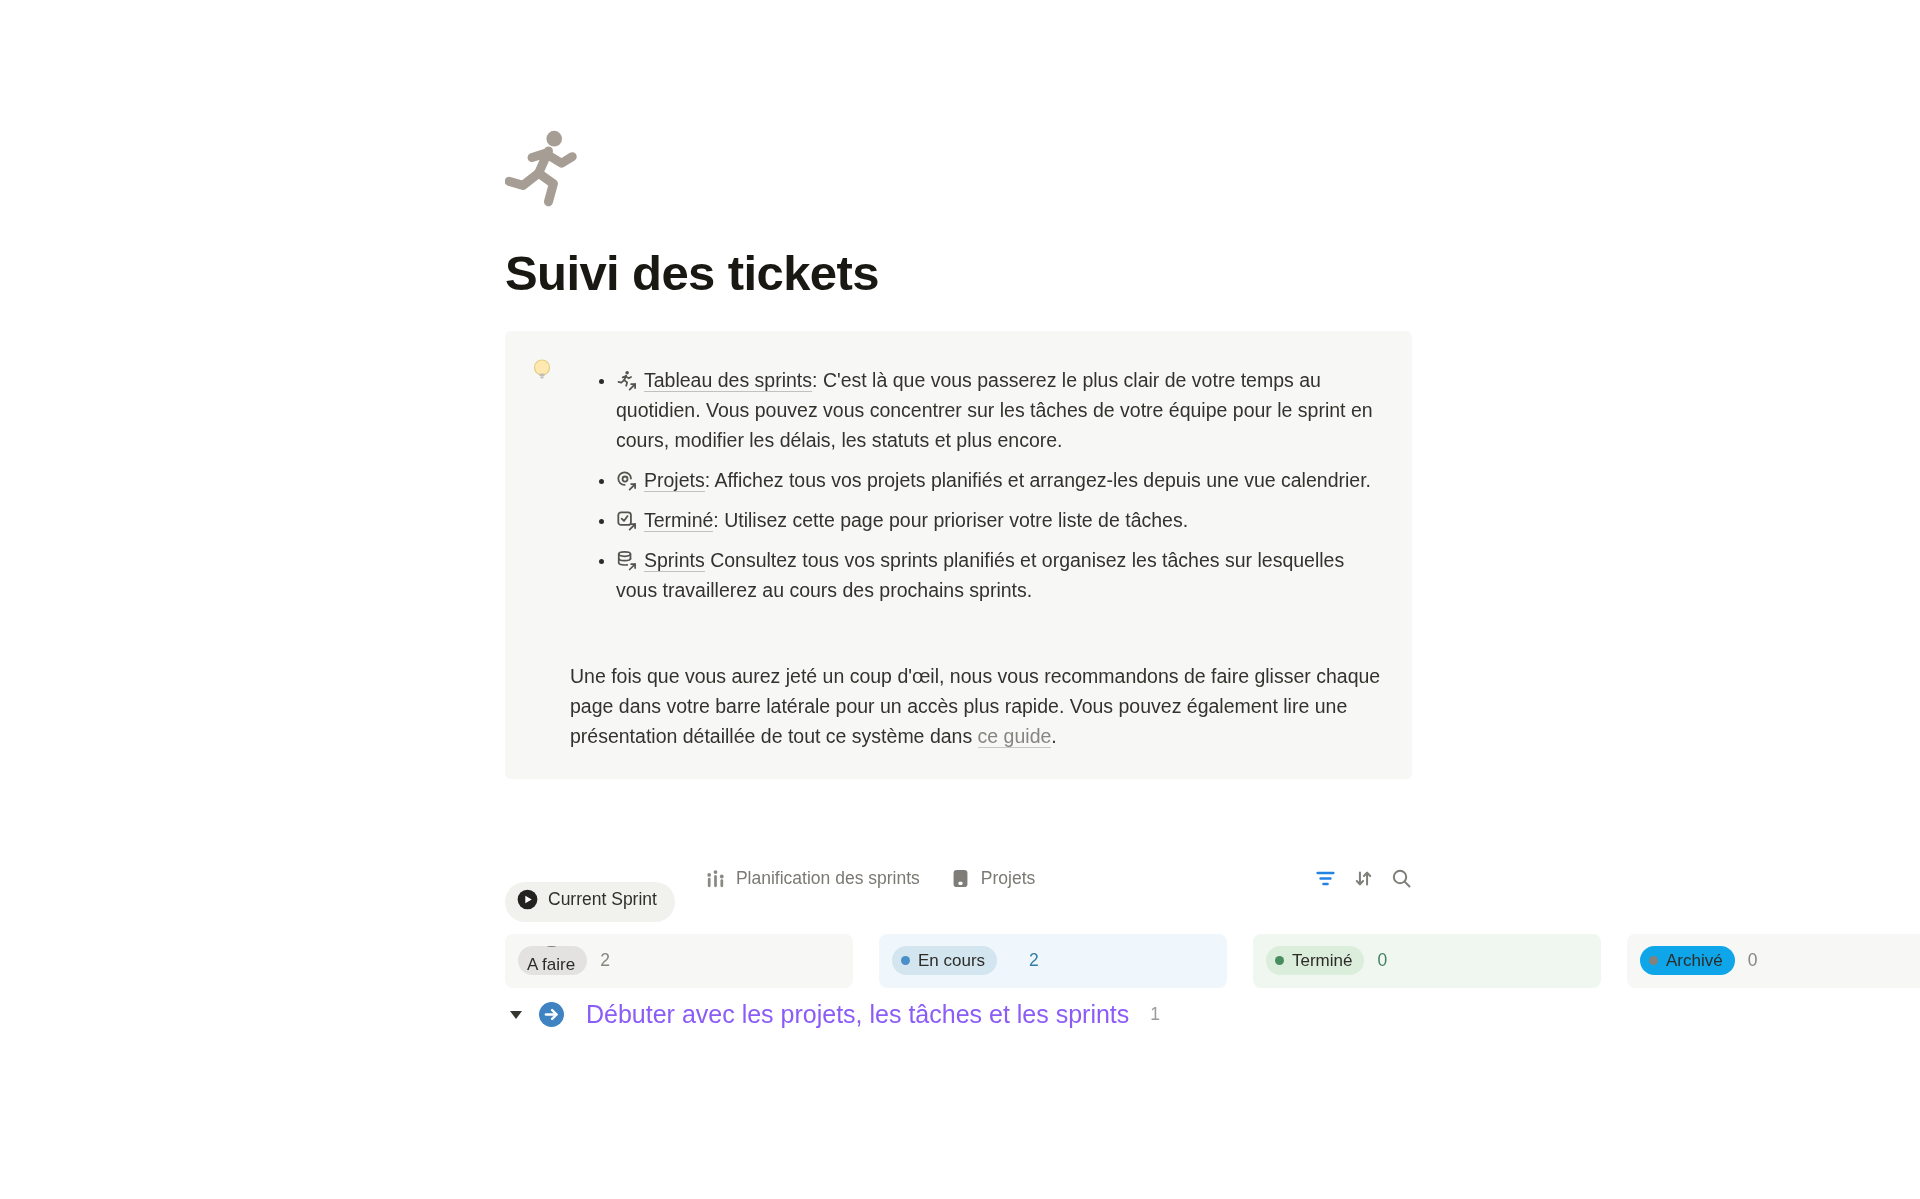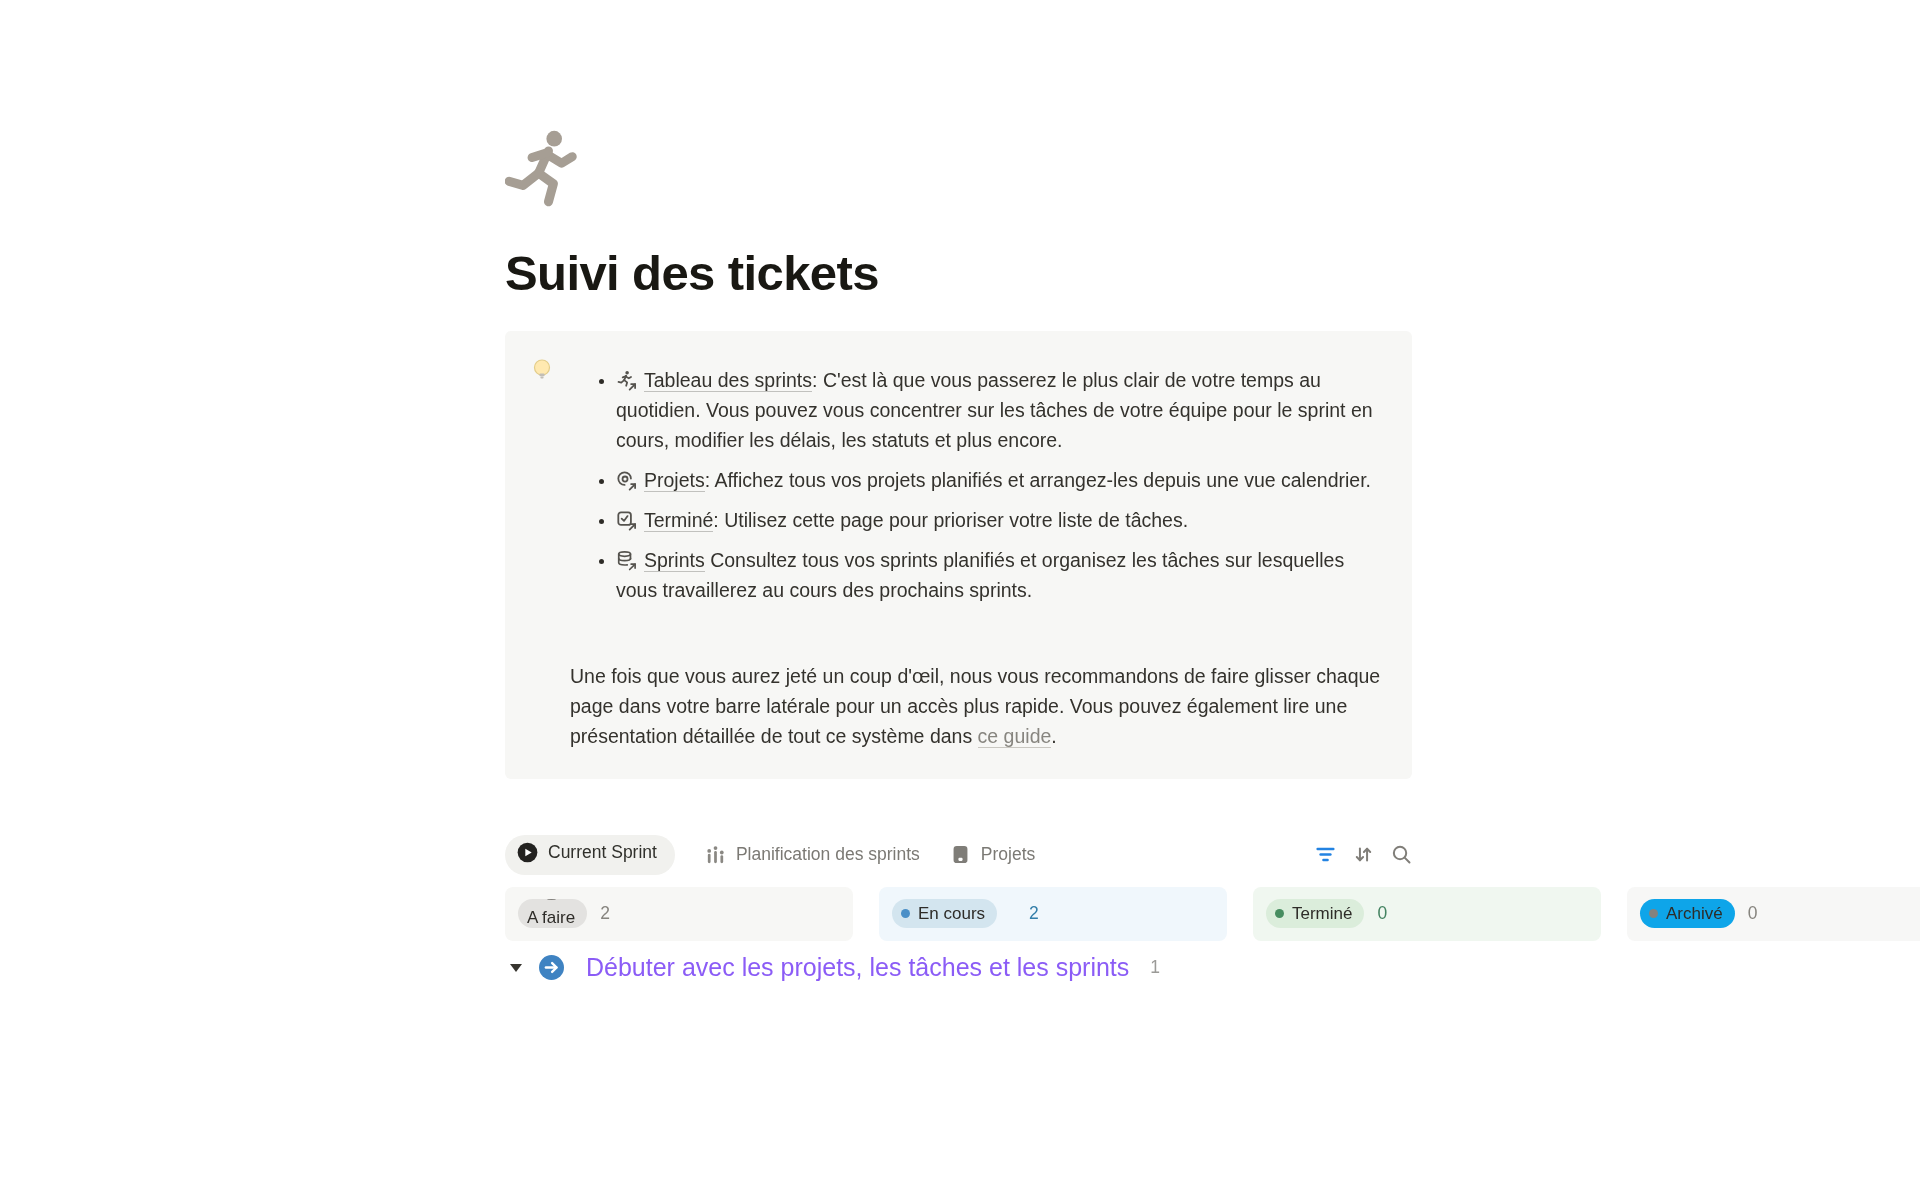--- a/index.html
+++ b/index.html
@@ -50,21 +50,21 @@
   .tabs-row {
     margin-top:56px; width:907px;
     display:flex; align-items:center;
   }
   .tab {
     display:inline-flex; align-items:center; gap:10px;
     font-size:17.5px; font-weight:500; color:#7b7974; cursor:pointer;
     height:40px;
   }
   .tab.active {
-    background:#f1f1ee; border-radius:22px; padding:0 18px 4px 12px; color:#30302b;
+    background:#f1f1ee; border-radius:22px; padding:0 18px 4px 12px; color:#30302b;margin-top:47px;
   }
   .tab + .tab { margin-left:30px;justify-content:flex-end; }
   .tab-icon { width:21px; height:21px; color:#8a8883; flex:0 0 auto; }
   .tabs-spacer { flex:1; }
   .toolbar { display:flex; align-items:center; gap:17px; }
   .toolbar-icon { width:21px; height:21px; cursor:pointer; color:#807e79; }
   .toolbar-icon.filter { color:#2383e2; }
 
   
   .board { margin-top:12px; padding-left:505px; }

